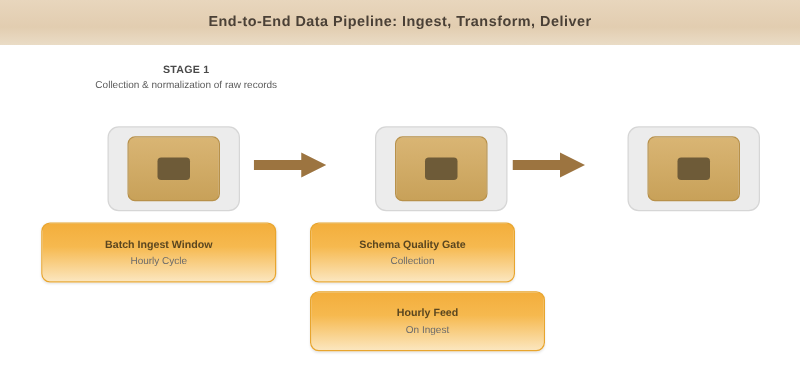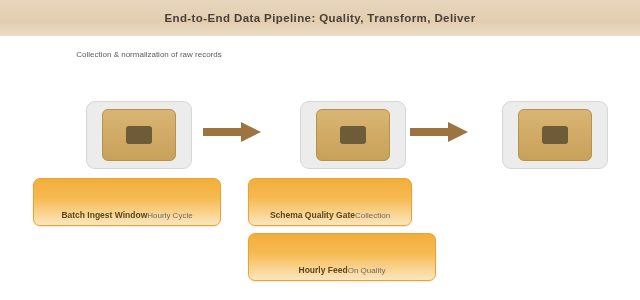--- a/index.html
+++ b/index.html
@@ -62,45 +62,46 @@
   .arrow svg{display:block;}
   #arrow-1{left:203px;}
   #arrow-2{left:410px;}
 
   
   .callout{
     position:absolute;border-radius:7px;
     background:linear-gradient(180deg,#F3AE3C 0%, #F6B94F 40%, #FBE6BE 100%);
     border:1px solid #E8A52E;
     box-shadow:0 1px 2px rgba(0,0,0,.10);
-    display:flex;flex-direction:row;align-items:flex-end;
+    display:flex;flex-direction:column;align-items:center;
     justify-content:center;padding:4px 6px;box-sizing:border-box;
     text-align:center;
   }
   .callout .co-title{
     font-size:8.5px;font-weight:bold;color:#5A4620;
     line-height:1.3;white-space:nowrap;
   }
   .callout .co-sub{
     font-size:8px;color:#6B6B6B;line-height:1.3;
     margin-top:3px;white-space:nowrap;
   }
 
   #callout-1{left:33px;top:178px;width:188px;height:48px;}
   #callout-2{left:248px;top:178px;width:164px;height:48px;}
   #callout-3{left:248px;top:233px;width:188px;height:48px;}
 </style>
 </head>
 <body>
 
 <div class="banner">
-  <div class="banner-title">End-to-End Data Pipeline: Quality, Transform, Deliver</div>
+  <div class="banner-title">End-to-End Data Pipeline: Ingest, Transform, Deliver</div>
 </div>
 
 <div class="col-head" id="colhead-left">
+  <div class="ch-title">STAGE 1</div>
   <div class="ch-desc">Collection &amp; normalization of raw records</div>
 </div>
 
 <div class="col-head" id="colhead-right">
 </div>
 
 <div class="flow">
 
   <div class="node" id="node-1">
     <div class="node-icon">
@@ -139,14 +140,14 @@
   <div class="co-sub">Hourly Cycle</div>
 </div>
 
 <div class="callout" id="callout-2">
   <div class="co-title">Schema Quality Gate</div>
   <div class="co-sub">Collection</div>
 </div>
 
 <div class="callout" id="callout-3">
   <div class="co-title">Hourly Feed</div>
-  <div class="co-sub">On Quality</div>
+  <div class="co-sub">On Ingest</div>
 </div>
 
 </body></html>

